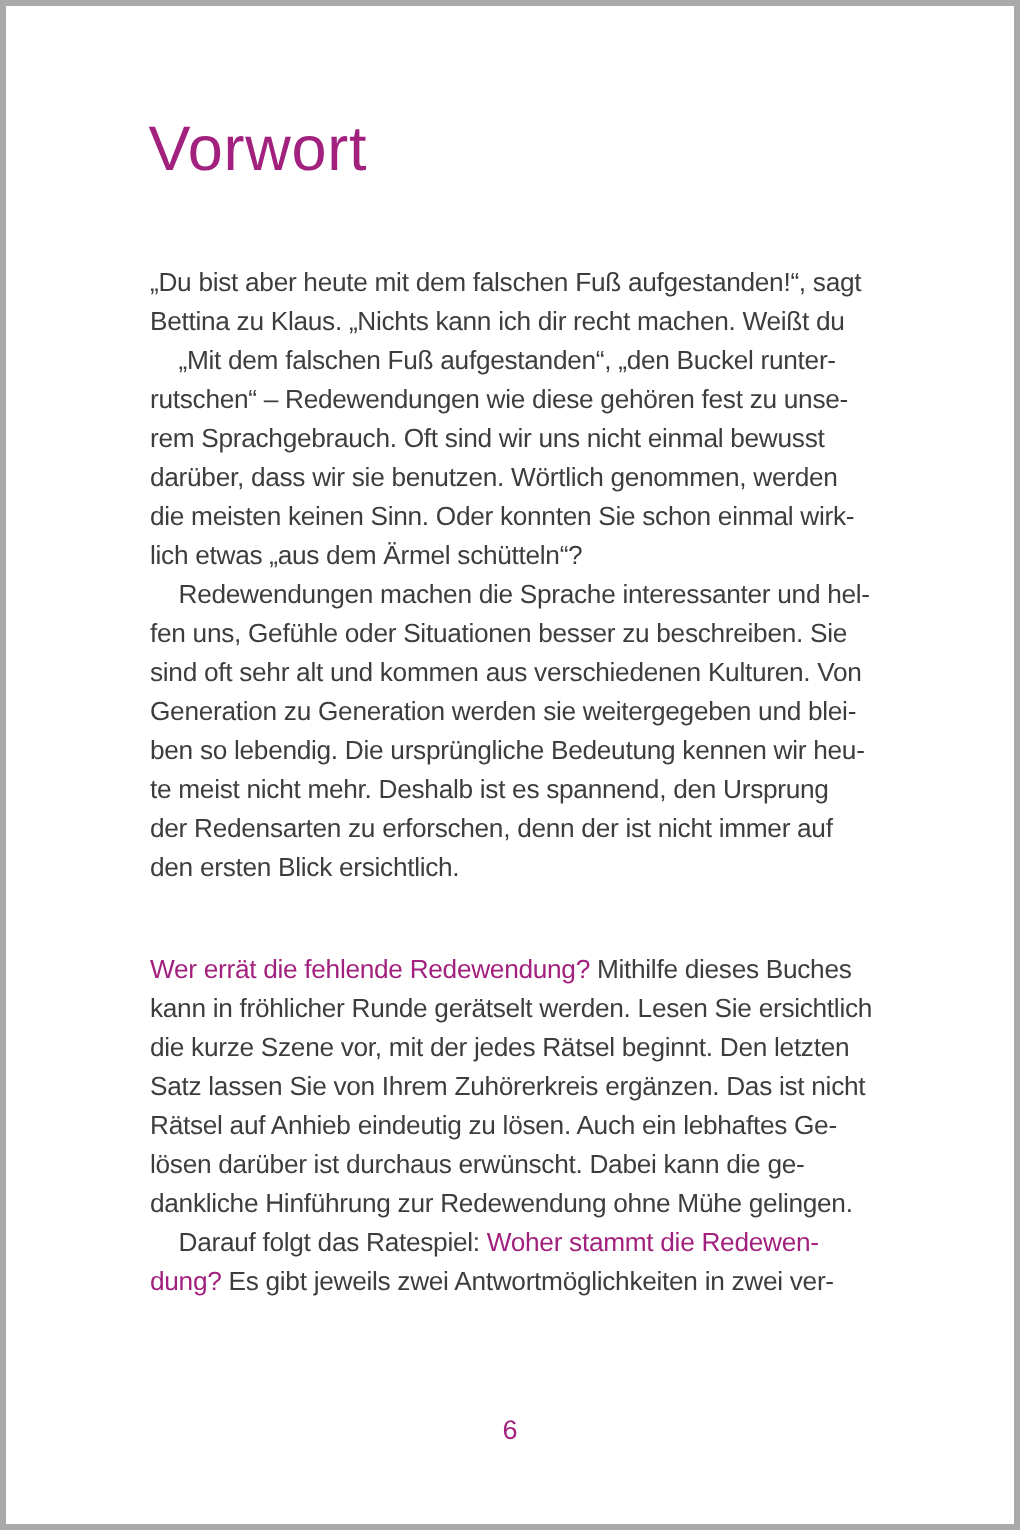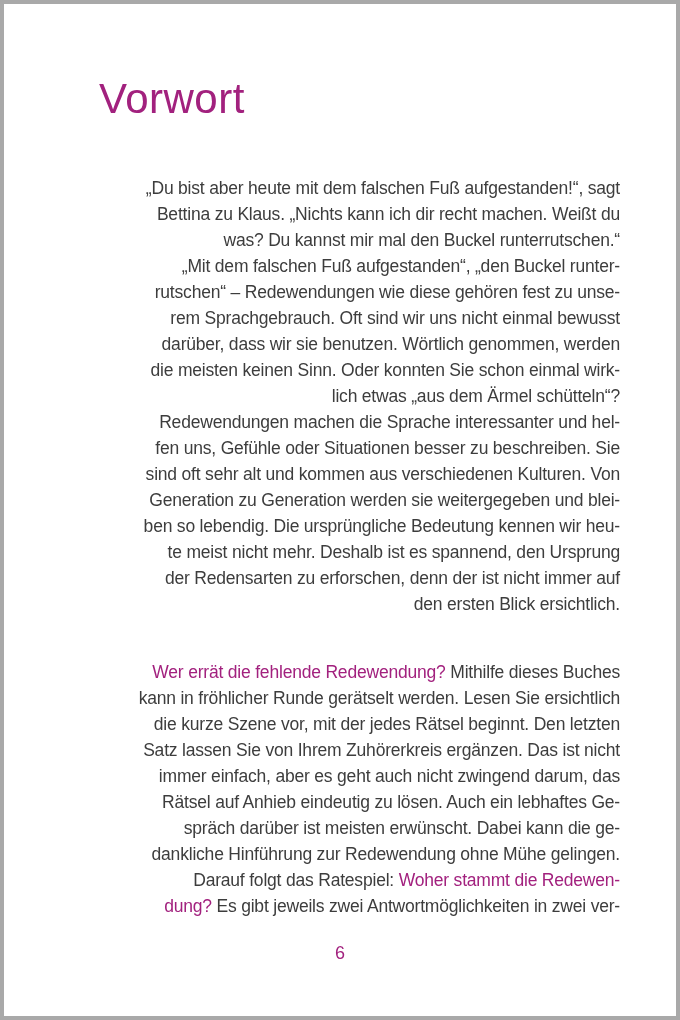--- a/index.html
+++ b/index.html
@@ -39,21 +39,20 @@
     font-size:17.5px;
     letter-spacing:-0.2px;
     line-height:26px;
   }
   .paragraph + .paragraph{
     margin-top:42px;
   }
   .line{
     white-space:pre;
     height:26px;
-    text-align:right;
   }
   .line.indent{
     padding-left:19px;
   }
   .accent{
     color:var(--accent);
   }
   .page-number{
     position:absolute;
     left:0;
@@ -68,44 +67,42 @@
 </head>
 <body>
 
 <div class="book-page">
   <h1 class="heading">Vorwort</h1>
 
   <div class="text-body">
       <div class="paragraph">
         <div class="line"><span class="normal">„Du bist aber heute mit dem falschen Fuß aufgestanden!“, sagt</span></div>
         <div class="line"><span class="normal">Bettina zu Klaus. „Nichts kann ich dir recht machen. Weißt du</span></div>
-        <div class="line"><span class="normal">was? Du kannst mir mal den Buckel runterrutschen.“</span></div>
         <div class="line indent"><span class="normal">„Mit dem falschen Fuß aufgestanden“, „den Buckel runter-</span></div>
         <div class="line"><span class="normal">rutschen“ – Redewendungen wie diese gehören fest zu unse-</span></div>
         <div class="line"><span class="normal">rem Sprachgebrauch. Oft sind wir uns nicht einmal bewusst</span></div>
         <div class="line"><span class="normal">darüber, dass wir sie benutzen. Wörtlich genommen, werden</span></div>
         <div class="line"><span class="normal">die meisten keinen Sinn. Oder konnten Sie schon einmal wirk-</span></div>
         <div class="line"><span class="normal">lich etwas „aus dem Ärmel schütteln“?</span></div>
         <div class="line indent"><span class="normal">Redewendungen machen die Sprache interessanter und hel-</span></div>
         <div class="line"><span class="normal">fen uns, Gefühle oder Situationen besser zu beschreiben. Sie</span></div>
         <div class="line"><span class="normal">sind oft sehr alt und kommen aus verschiedenen Kulturen. Von</span></div>
         <div class="line"><span class="normal">Generation zu Generation werden sie weitergegeben und blei-</span></div>
         <div class="line"><span class="normal">ben so lebendig. Die ursprüngliche Bedeutung kennen wir heu-</span></div>
         <div class="line"><span class="normal">te meist nicht mehr. Deshalb ist es spannend, den Ursprung</span></div>
         <div class="line"><span class="normal">der Redensarten zu erforschen, denn der ist nicht immer auf</span></div>
         <div class="line"><span class="normal">den ersten Blick ersichtlich.</span></div>
       </div>
       <div class="paragraph">
         <div class="line"><span class="accent">Wer errät die fehlende Redewendung?</span><span class="normal"> Mithilfe dieses Buches</span></div>
         <div class="line"><span class="normal">kann in fröhlicher Runde gerätselt werden. Lesen Sie ersichtlich</span></div>
         <div class="line"><span class="normal">die kurze Szene vor, mit der jedes Rätsel beginnt. Den letzten</span></div>
         <div class="line"><span class="normal">Satz lassen Sie von Ihrem Zuhörerkreis ergänzen. Das ist nicht</span></div>
-        <div class="line"><span class="normal">immer einfach, aber es geht auch nicht zwingend darum, das</span></div>
         <div class="line"><span class="normal">Rätsel auf Anhieb eindeutig zu lösen. Auch ein lebhaftes Ge-</span></div>
-        <div class="line"><span class="normal">spräch darüber ist meisten erwünscht. Dabei kann die ge-</span></div>
+        <div class="line"><span class="normal">lösen darüber ist durchaus erwünscht. Dabei kann die ge-</span></div>
         <div class="line"><span class="normal">dankliche Hinführung zur Redewendung ohne Mühe gelingen.</span></div>
         <div class="line indent"><span class="normal">Darauf folgt das Ratespiel: </span><span class="accent">Woher stammt die Redewen-</span></div>
         <div class="line"><span class="accent">dung?</span><span class="normal"> Es gibt jeweils zwei Antwortmöglichkeiten in zwei ver-</span></div>
       </div>
     </div>
 
   <div class="page-number">6</div>
 </div>
 
 </body></html>

